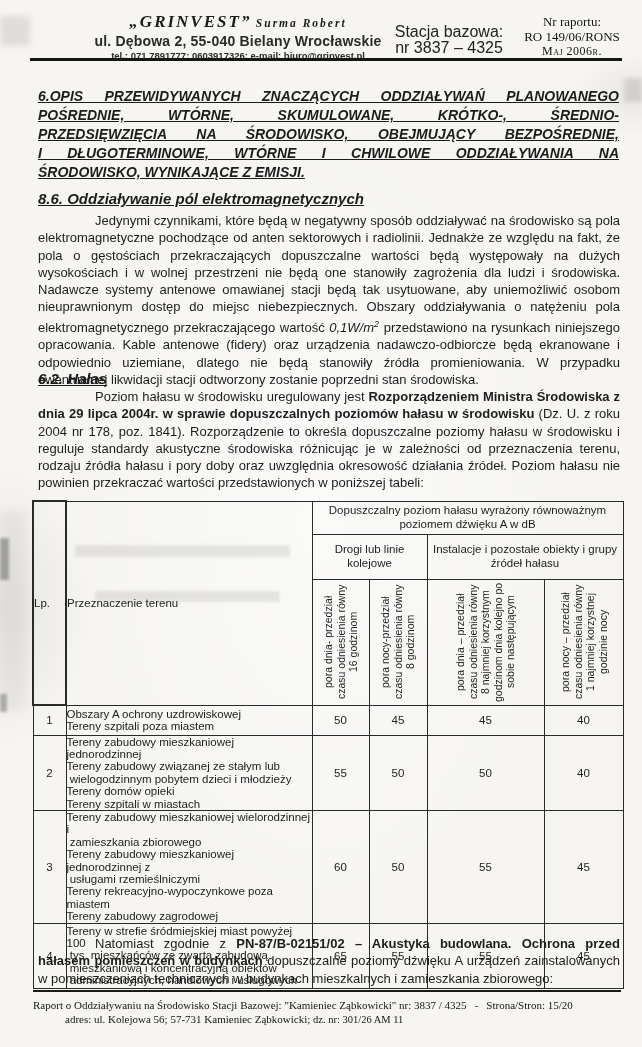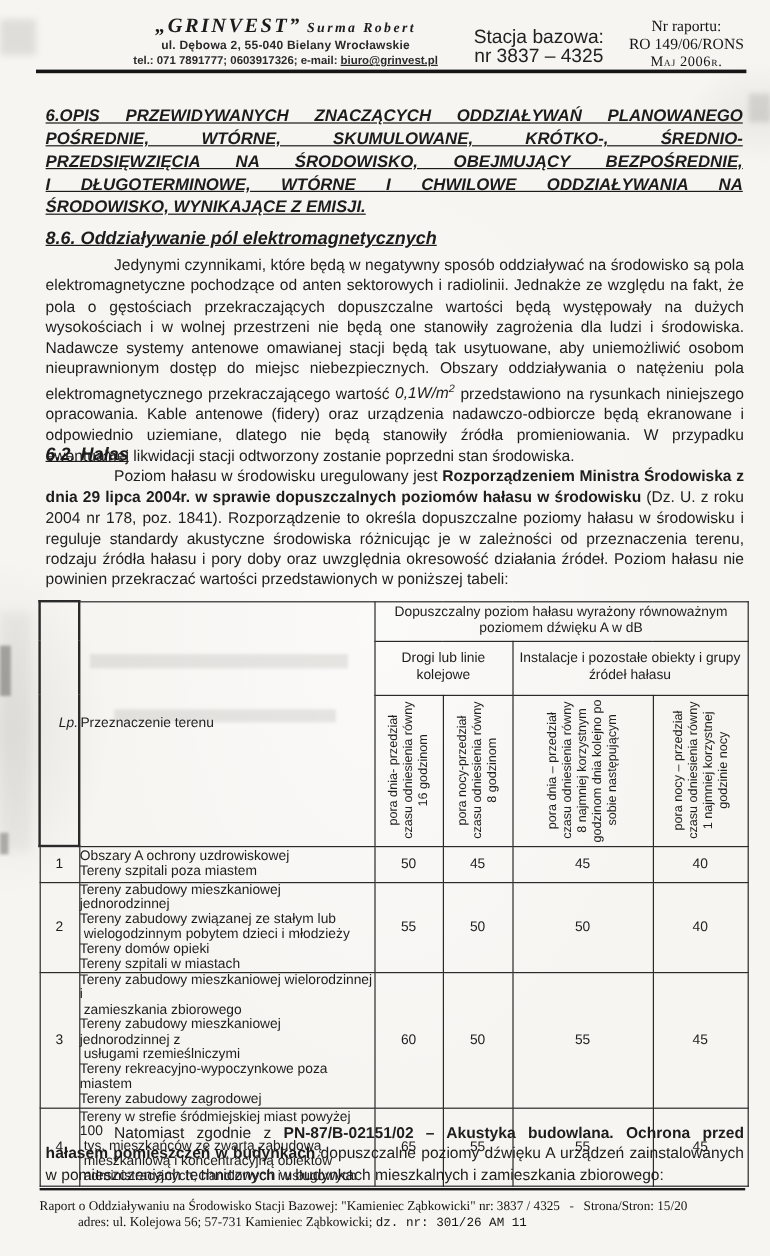--- a/index.html
+++ b/index.html
@@ -17,21 +17,21 @@
     overflow:hidden;
   }
   .abs{position:absolute;}
 
   
   .company-block{left:92px;top:12px;width:292px;text-align:center;}
   .company-name{font-family:"Liberation Serif", serif;font-style:italic;font-weight:bold;
     font-size:17px;letter-spacing:2px;white-space:nowrap;}
   .company-owner{font-family:"Liberation Serif", serif;font-style:italic;font-weight:bold;
     font-size:11.5px;letter-spacing:2px;}
-  .company-addr{font-size:10px;font-weight:bold;color:#2a2a2a;margin-top:1px;letter-spacing:.2px;}
+  .company-addr{font-size:14px;font-weight:bold;color:#2a2a2a;margin-top:1px;letter-spacing:.2px;}
   .company-tel{font-size:9.5px;font-weight:bold;color:#2a2a2a;margin-top:1px;}
   .company-tel .email{text-decoration:underline;}
   .station-block{left:393px;top:24px;width:112px;text-align:center;
     font-size:16px;color:#222;line-height:16px;}
   .report-block{left:508px;top:14px;width:128px;text-align:center;
     font-family:"Liberation Serif", serif;font-size:13px;line-height:15px;color:#141414;}
   .report-date{font-variant:small-caps;font-size:12px;letter-spacing:.5px;}
   .rule-top{left:30px;top:58px;width:592px;height:3px;background:#161616;}
 
   
@@ -51,42 +51,42 @@
   .body-p i sup{font-size:9px;}
 
   
   table.noise{left:32px;top:500px;position:absolute;border-collapse:collapse;
     table-layout:fixed;width:590px;background:transparent;}
   table.noise td{border:1px solid #2a2a2a;padding:0;vertical-align:middle;
     font-size:11.5px;color:#1d1d1d;}
   table.noise .outer{border-width:2px;}
   tr.h1{height:33px;} tr.h2{height:45px;} tr.h3{height:126px;}
   tr.r1{height:30px;} tr.r2{height:62px;} tr.r3{height:70px;} tr.r4{height:65px;}
-  td.lp-head{text-align:right;font-size:12px;font-style:italic;}
+  td.lp-head{text-align:left;font-size:12px;}
   td.use-head{padding-left:13px;font-size:12px;}
   td.span-head{text-align:center;line-height:13.5px;font-size:11.5px;padding:2px 14px;}
   td.group-head{text-align:center;line-height:13.5px;font-size:11.5px;padding:2px 8px;}
   td.rot{text-align:center;}
   td.rot .rot-inner{
     writing-mode:vertical-rl;transform:rotate(180deg);
     margin:0 auto;max-height:120px;
     font-size:10.5px;line-height:12.5px;text-align:center;
   }
   td.lp-cell{text-align:center;font-size:12px;}
   td.use-cell{padding:2px 4px 2px 10px;font-size:11px;line-height:12.4px;white-space:pre-wrap;}
   td.val-cell{text-align:center;font-size:13.5px;}
 
   
   .rule-bottom{left:33px;top:990px;width:588px;height:2px;background:#1a1a1a;}
   .footer{left:33px;top:998px;width:588px;font-family:"Liberation Serif", serif;
     font-size:11px;line-height:14px;color:#141414;}
   .footer-row1{display:flex;}
   .footer-dash{flex:0 0 auto;padding:0 8px;color:#333;}
   .footer-row2{padding-left:32px;}
-  .footer-row2 .sans{font-family:Liberation Mono, monospace;font-size:10.5px;margin-top:38px;}
+  .footer-row2 .sans{font-family:Liberation Serif, serif;font-size:10.5px;margin-top:38px;}
 
   
   .artifact{position:absolute;pointer-events:none;}
   .a1{left:0;top:16px;width:30px;height:30px;background:#8d8b84;opacity:.22;filter:blur(3px);}
   .a2{right:0;top:78px;width:18px;height:24px;background:#8d8b84;opacity:.25;filter:blur(2px);}
   .a3{left:0;top:538px;width:9px;height:42px;background:#4a4a46;opacity:.45;filter:blur(1.5px);}
   .a4{left:0;top:694px;width:7px;height:18px;background:#4a4a46;opacity:.4;filter:blur(1.5px);}
   .a5{left:75px;top:545px;width:215px;height:12px;background:#56544e;opacity:.12;filter:blur(1.5px);}
   .a6{left:95px;top:591px;width:185px;height:11px;background:#56544e;opacity:.12;filter:blur(1.5px);}
   .a7{left:0;top:510px;width:26px;height:200px;background:#8d8b84;opacity:.10;filter:blur(4px);}

